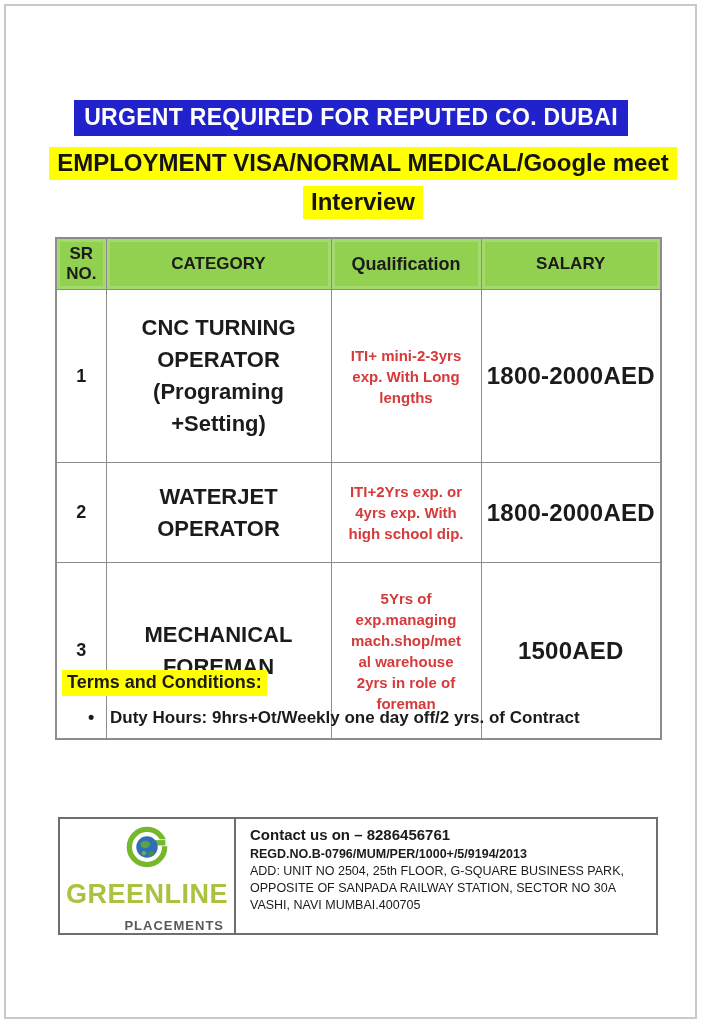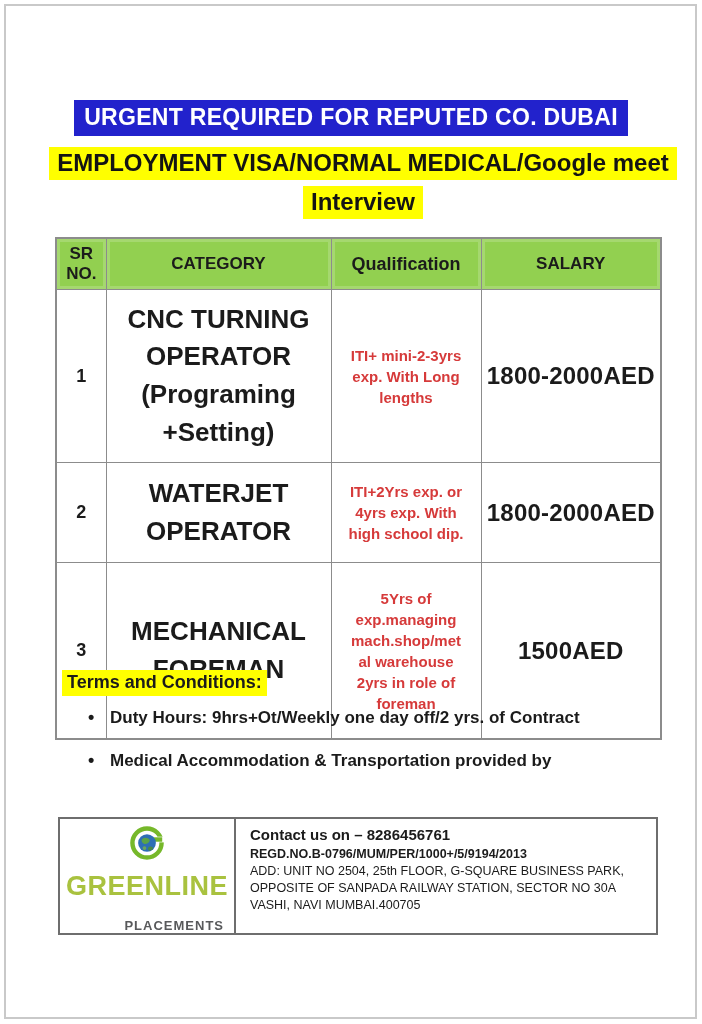--- a/index.html
+++ b/index.html
@@ -44,21 +44,21 @@
     text-align:center; vertical-align:middle;
   }
   th.hdr {
     background:var(--table-header-bg,#92d050);
     font-size:17px; font-weight:bold; color:#1b1b1b;
     height:48px;
     box-shadow:inset 0 0 0 3px rgba(255,255,255,0.18);
   }
   th.hdr.qual { font-size:18px; }
   td.sr   { font-size:18px; font-weight:bold; }
-  td.cat  { font-size:26px; font-weight:bold; line-height:1.45; padding:4px 10px; }
+  td.cat  { font-size:22px; font-weight:bold; line-height:1.45; padding:4px 10px; }
   td.qual {
     font-size:15px; font-weight:bold; line-height:1.4;
     color:var(--qualification-text,#d63a3a);
     padding:16px 14px;
   }
   td.sal  { font-size:24px; font-weight:bold; letter-spacing:0.2px; }
   tr.r1 td { height:140px; }
   tr.r2 td { height:67px; }
   tr.r3 td { height:143px; }
   
@@ -94,21 +94,21 @@
     padding-top:5px; box-sizing:border-box;
   }
   .brand-name {
     font-weight:bold; font-size:27px; letter-spacing:0.5px;
     color:var(--brand-green,#a9c23f);
     margin-top:9px;
   }
   .brand-sub {
     font-weight:bold; font-size:13px; letter-spacing:1px;
     color:var(--brand-gray,#58595b);
-    align-self:flex-end; margin-right:10px; margin-top:16px;
+    align-self:flex-end; margin-right:10px; margin-top:8px;
   }
   .contact-cell { flex:1; padding:7px 12px 6px 14px; }
   .contact-line { font-weight:bold; font-size:15px; margin-bottom:4px; }
   .regd-line { font-weight:bold; font-size:12.5px; margin-bottom:2px; }
   .addr-line { font-size:12.5px; line-height:1.35; max-width:392px; }
 </style>
 </head>
 <body>
 
 <div class="frame"></div>
@@ -158,21 +158,20 @@
   </tr>
 </tbody>
   </table>
 
 <div class="terms-heading">
   <span class="hl2">Terms and Conditions:</span>
 </div>
 
 <ul class="terms">
   <li>Duty Hours: 9hrs+Ot/Weekly one day off/2 yrs. of Contract</li>
-  <li>Medical Accommodation &amp; Transportation provided by</li>
 </ul>
 
 <div class="footer-box">
   <div class="logo-cell">
     <svg width="58" height="58" viewBox="0 0 60 60">
       <circle cx="30" cy="30" r="23" fill="none" stroke="#76b82a" stroke-width="7"></circle>
       <rect x="47" y="20" width="13" height="9" fill="#ffffff"></rect>
       <rect x="38" y="21" width="16" height="7" fill="#76b82a"></rect>
       <circle cx="30" cy="30" r="14" fill="#2e6fb5"></circle>
       <path d="M22 24 q5 -4 10 -1 q4 2 1 6 q-4 4 -8 2 q-5 -3 -3 -7 Z" fill="#5fa83c" opacity="0.9"></path>

